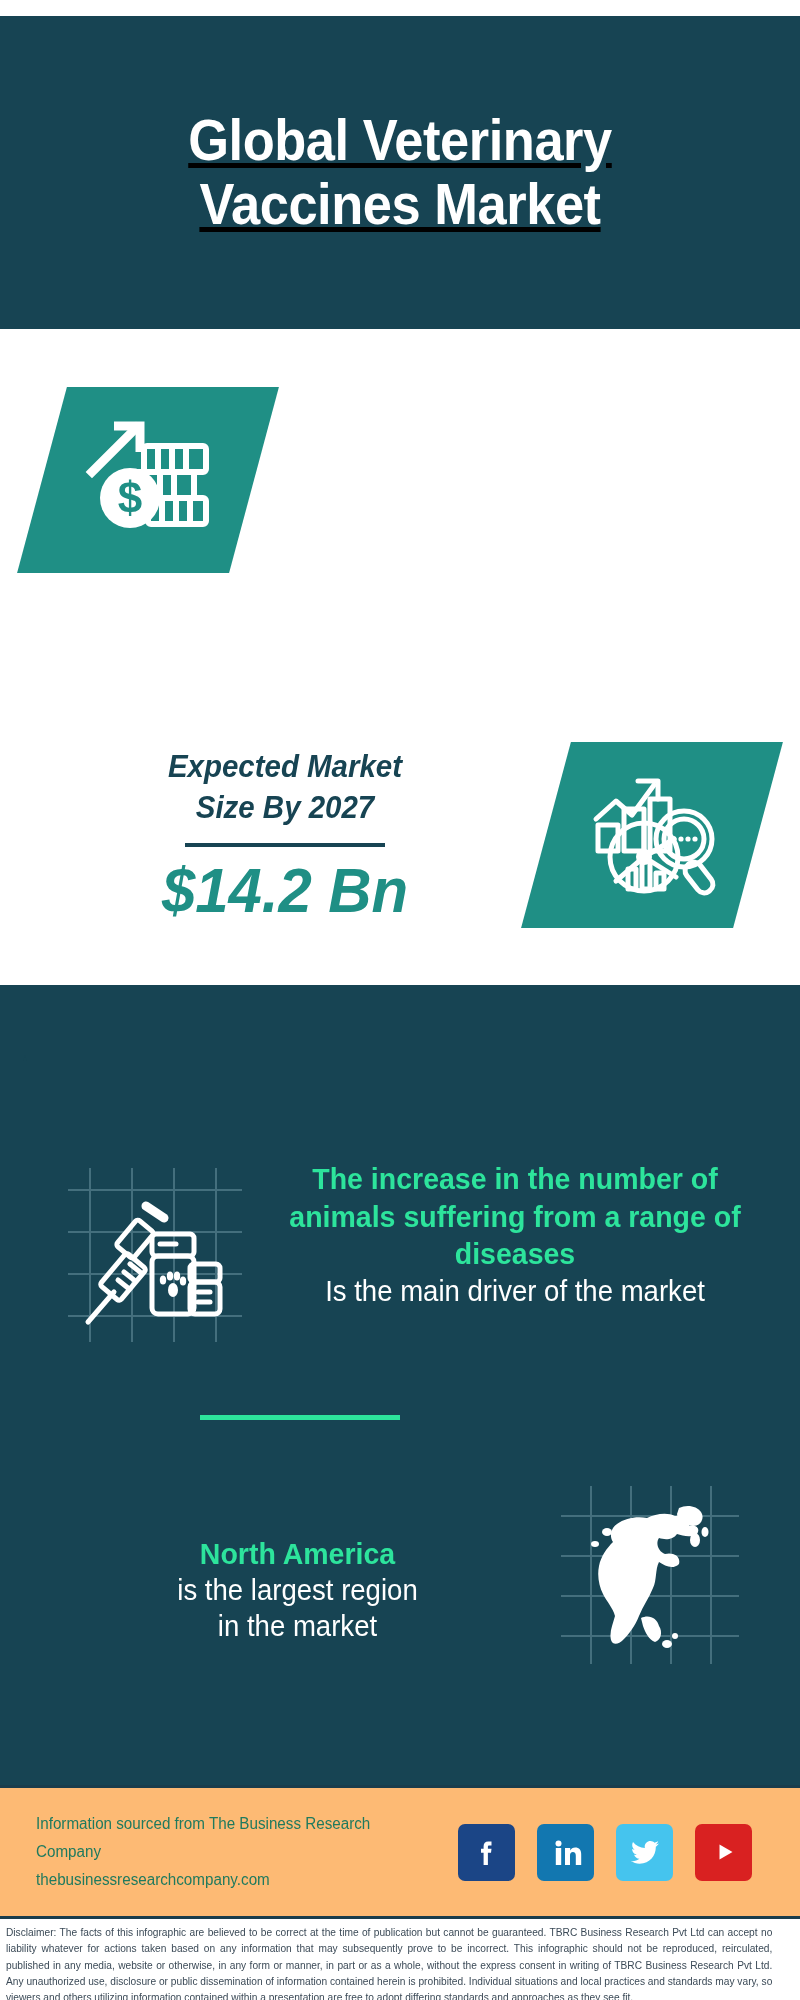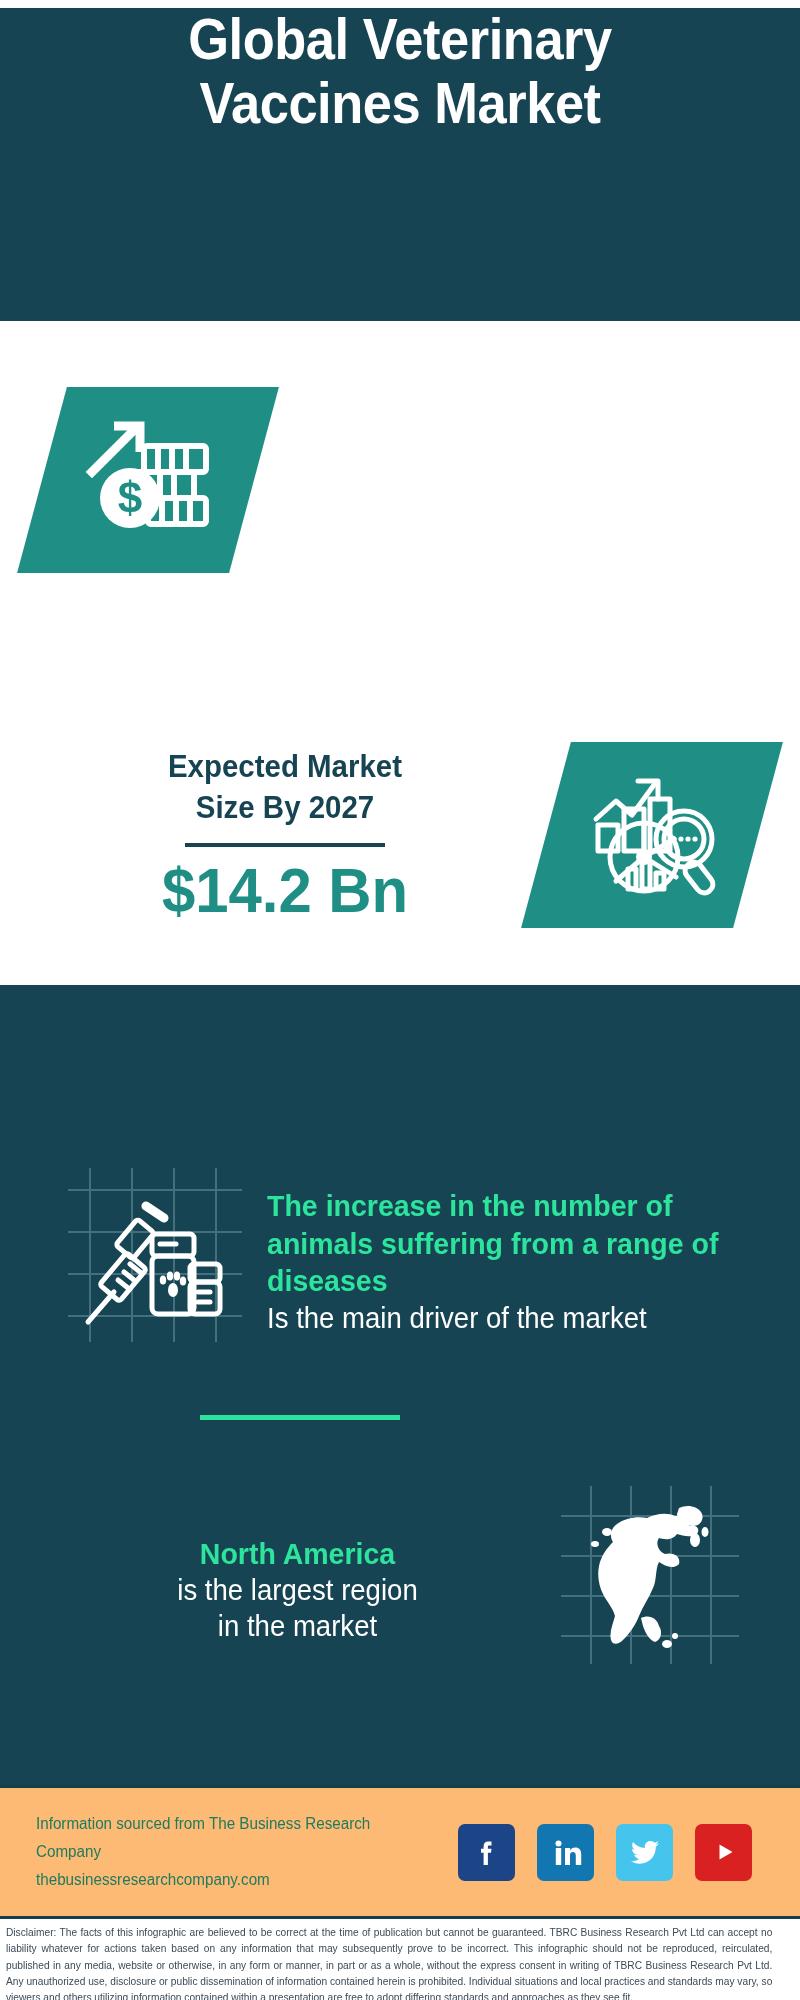--- a/index.html
+++ b/index.html
@@ -12,46 +12,48 @@
     position: relative;
     width: 800px;
     height: 2000px;
     background: #ffffff;
     overflow: hidden;
   }
 
   
   .header {
     position: absolute;
-    left: 0; top: 8px;
+    left: 0; top: 16px;
     width: 800px; height: 313px;
     background: #174453;
     display: flex;
+    align-items: center;
     justify-content: center;
+    text-decoration: underline;
   }
   .header-title {
     color: #ffffff;
     font-family: "Liberation Sans Narrow", "Liberation Sans", sans-serif;
     font-size: 57px;
     font-weight: bold;
     line-height: 1.12;
     text-align: center;
     letter-spacing: -0.5px;
     width: 700px;
     transform: scaleX(0.92);
   }
 
   
   .stat-block {
     position: absolute;
     display: flex;
     align-items: center;
   }
   .stat-1 { left: 0; top: 330px; width: 800px; height: 300px; }
-  .stat-2 { left: 0; top: 690px; width: 800px; height: 290px; }
+  .stat-2 { left: 0; top: 690px; width: 800px; height: 290px; font-style: italic; }
 
   .para-tile {
     width: 212px;
     height: 186px;
     background: #1f8f85;
     transform: skewX(-15deg);
     display: flex;
     align-items: center;
     justify-content: center;
     flex: 0 0 auto;
@@ -127,22 +129,22 @@
   .grid-icon-box {
     position: relative;
     width: 190px;
     height: 190px;
     flex: 0 0 auto;
     margin-left: 60px;
   }
   .grid-icon-box svg { position: absolute; left: 0; top: 0; width: 190px; height: 190px; }
   .driver-text {
     flex: 1 1 auto;
+    text-align: center;
     padding: 0 24px 0 4px;
-    margin-top: 27px;
   }
   .highlight-green {
     color: #2de49c;
     font-family: "Liberation Sans Narrow", "Liberation Sans", sans-serif;
     font-size: 30px;
     font-weight: bold;
     line-height: 1.25;
     transform: scaleX(0.95);
   }
   .plain-white {

